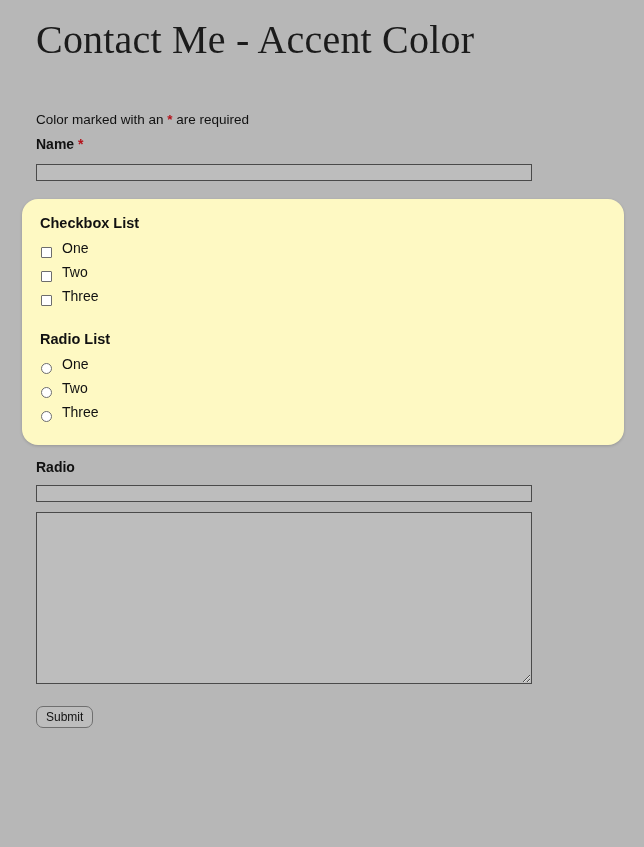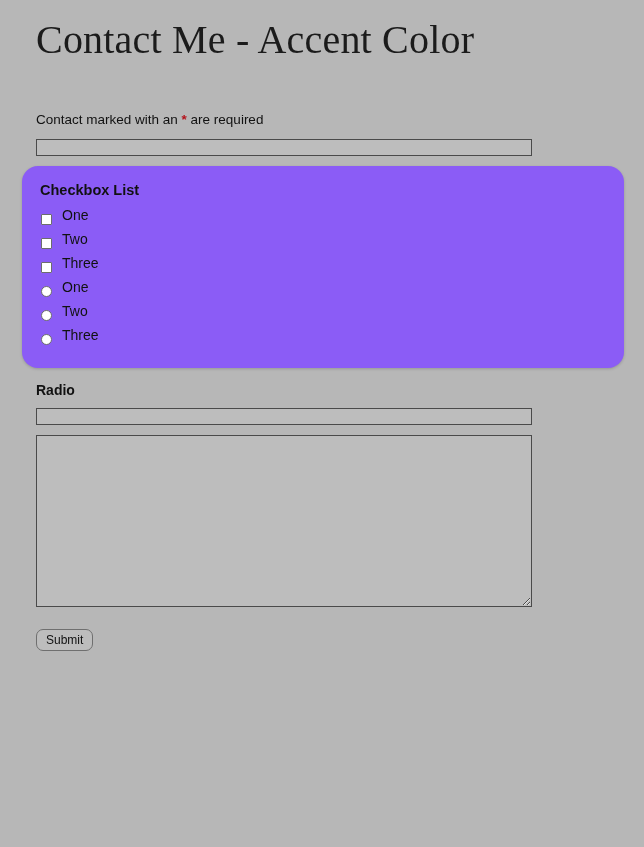--- a/index.html
+++ b/index.html
@@ -58,23 +58,23 @@
     background: #bdbdbd;
     border: 1px solid #4a4a4a;
     font-family: "Liberation Sans", sans-serif;
     font-size: 12px;
     padding: 0 3px;
     color: #111;
     outline: none;
   }
   .card {
     position: relative;
-    background: #8b5cf6;
+    background: #fef9c3;
     border-radius: 16px;
-    margin-top: 10px;
+    margin-top: 18px;
     padding: 14px 18px 20px 18px;
     box-sizing: border-box;
     width: 602px;
     margin-left: -14px;
     box-shadow: 0 1px 3px rgba(0,0,0,0.18);
   }
   .card-heading {
     font-size: 14.5px;
     font-weight: bold;
     margin: 2px 0 6px 0;
@@ -154,41 +154,43 @@
     cursor: pointer;
   }
 </style>
 </head>
 <body>
 
 <div class="page">
 
   <h1 class="page-title">Contact Me - Accent Color</h1>
 
-  <p class="required-note"><span>Contact marked with an </span><span class="asterisk">*</span><span> are required</span></p>
-
+  <p class="required-note"><span>Color marked with an </span><span class="asterisk">*</span><span> are required</span></p>
+
+  <label class="field-label"><span>Name</span> <span class="asterisk">*</span></label>
   <input class="text-input" type="text" placeholder="" style="">
 
   <div class="card">
 
     <div class="card-heading">Checkbox List</div>
 
     <div class="option-row">
       <input type="checkbox" style="">
       <span class="option-label">One</span>
     </div>
     <div class="option-row">
       <input type="checkbox" style="">
       <span class="option-label">Two</span>
     </div>
     <div class="option-row">
       <input type="checkbox" style="">
       <span class="option-label">Three</span>
     </div>
 
+    <div class="card-heading second">Radio List</div>
 
     <div class="option-row">
       <input type="radio" name="radio-list" style="">
       <span class="option-label">One</span>
     </div>
     <div class="option-row">
       <input type="radio" name="radio-list" style="">
       <span class="option-label">Two</span>
     </div>
     <div class="option-row">

